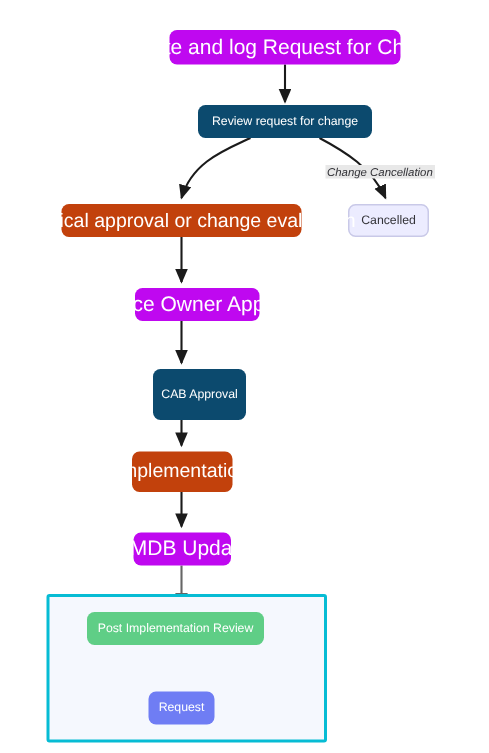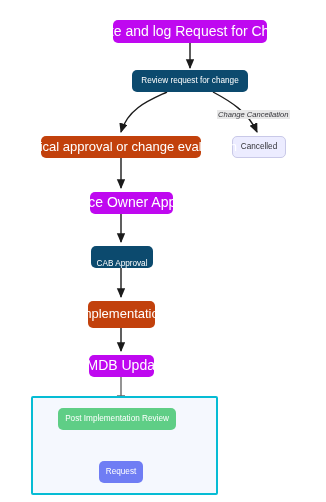--- a/index.html
+++ b/index.html
@@ -144,21 +144,21 @@
   </div>
 
   <div class="node n-blue" style="left:41px; top:136px; width:160px; height:22px;">
     <span class="node-label">Technical approval or change evaluation</span>
   </div>
 
   <div class="node n-magenta" style="left:72px; top:192px; width:83px; height:22px;margin-left:18px;">
     <span class="node-label">Service Owner Approval</span>
   </div>
 
-  <div class="node n-green" style="left:91px; top:246px; width:62px; height:22px;align-items:flex-end;">
+  <div class="node n-green" style="left:102px; top:246px; width:62px; height:34px;">
     <span class="node-label">CAB Approval</span>
   </div>
 
   <div class="node n-blue" style="left:88px; top:301px; width:67px; height:27px;">
     <span class="node-label">Implementation</span>
   </div>
 
   <div class="node n-magenta" style="left:89px; top:355px; width:65px; height:22px;">
     <span class="node-label">CMDB Update</span>
   </div>

